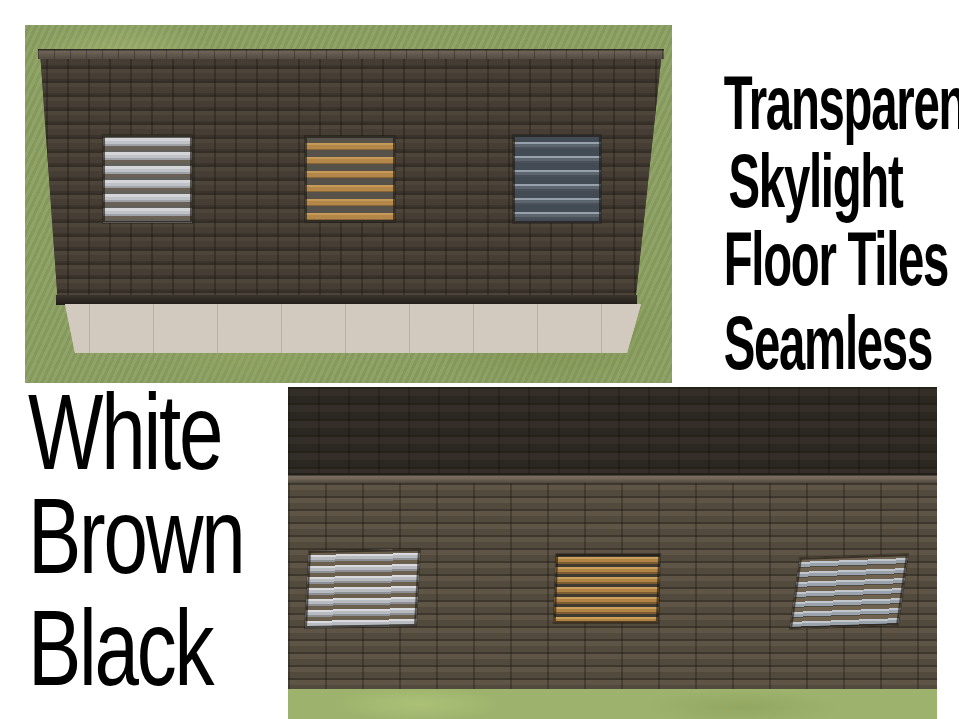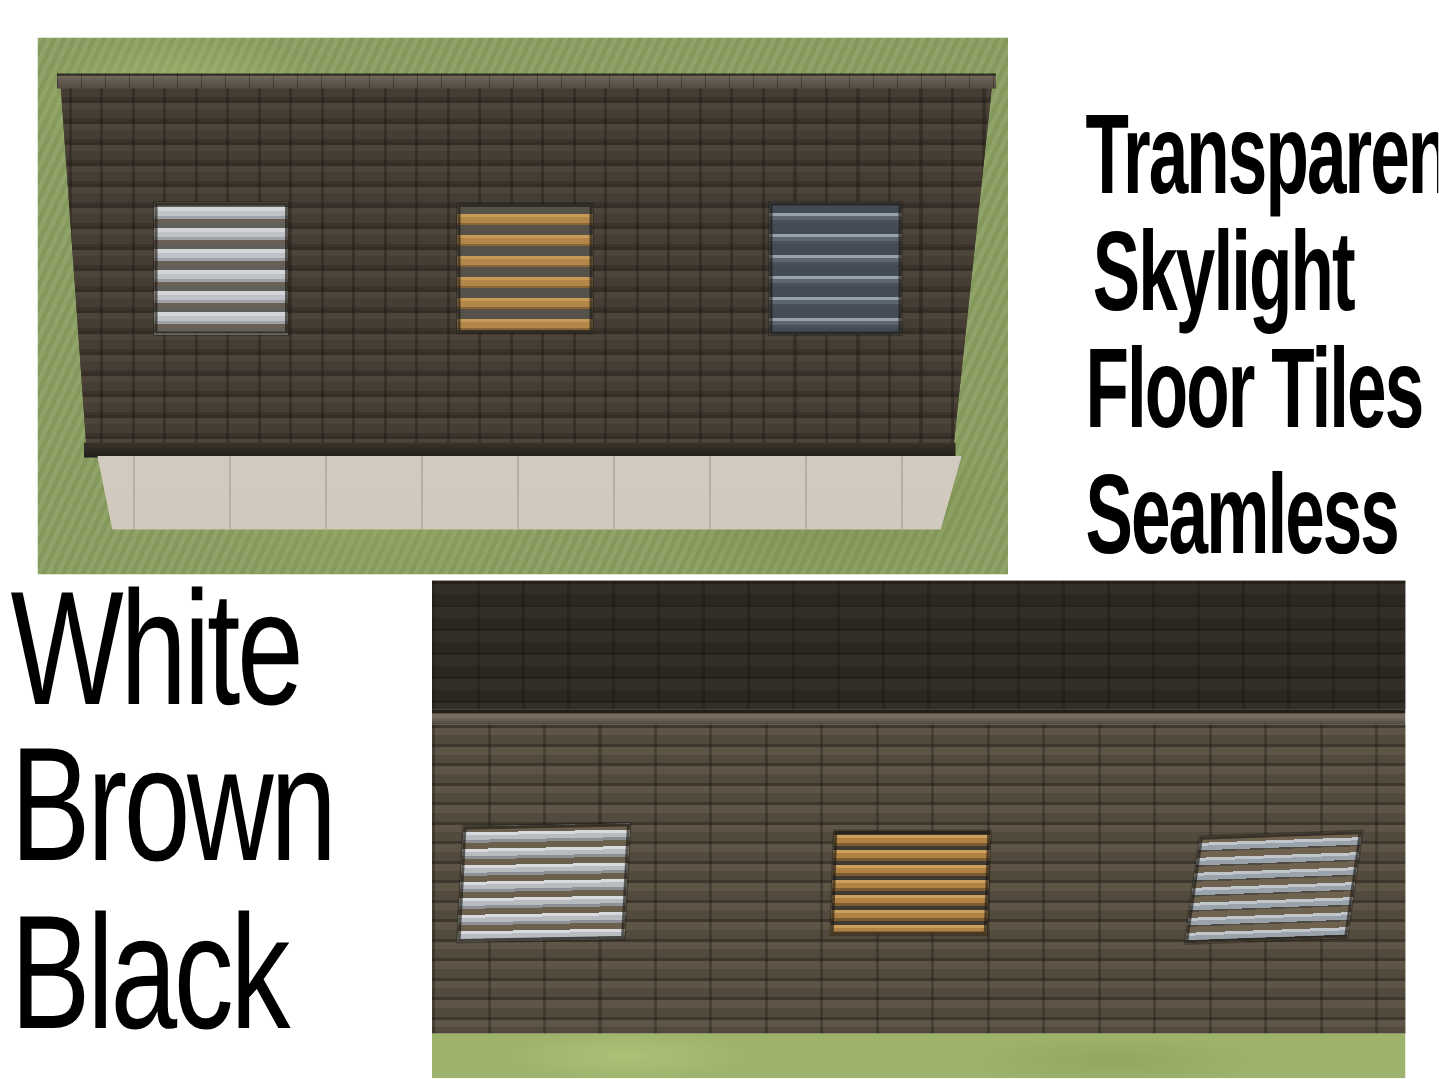--- a/index.html
+++ b/index.html
@@ -117,21 +117,21 @@
   
   #title-block{
     position:absolute;left:672px;top:64px;width:287px;
     text-align:center;color:#000;font-weight:bold;
     font-size:74px;line-height:78px;letter-spacing:-2px;white-space:nowrap;
   }
   #title-block .tline{display:block;transform:scale(0.64,1.02);transform-origin:50% 50%;}
   #title-block .tagline{display:block;margin-top:6px;transform:scale(0.64,1.02);transform-origin:50% 50%;}
 
   #variant-block{
-    position:absolute;left:7px;top:380px;width:274px;
+    position:absolute;left:28px;top:380px;width:274px;
     color:#000;font-weight:400;
     font-size:108px;line-height:104px;letter-spacing:-3px;white-space:nowrap;
   }
   #variant-block .vline{display:block;transform:scaleX(0.74);transform-origin:0 50%;}
   #variant-block .vline.last{margin-top:8px;}
 </style>
 </head>
 <body>
 
 <div id="canvas">

